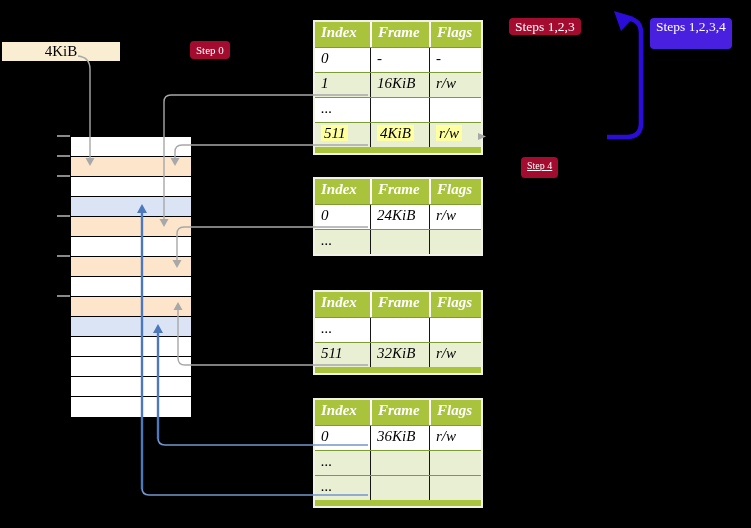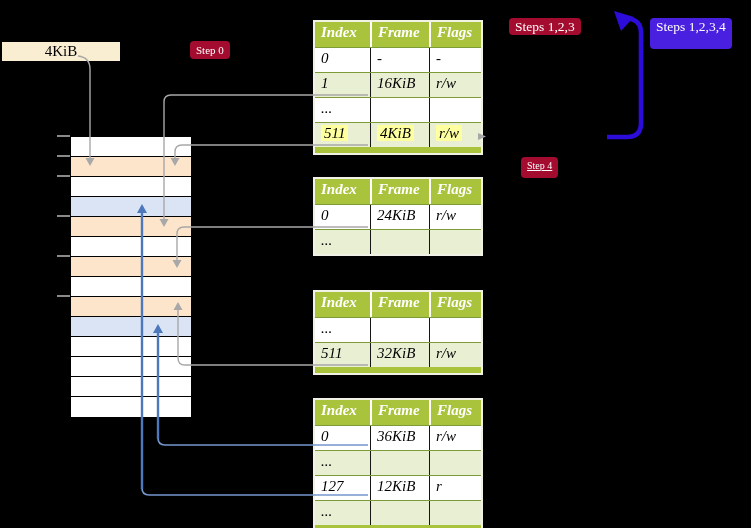--- a/index.html
+++ b/index.html
@@ -163,25 +163,20 @@
       <div class="prow body">
         <div class="pcell c0">0</div>
         <div class="pcell c1">36KiB</div>
         <div class="pcell c2">r/w</div>
       </div>
       <div class="prow body shaded">
         <div class="pcell c0">...</div>
         <div class="pcell c1"></div>
         <div class="pcell c2"></div>
       </div>
-      <div class="prow body">
-        <div class="pcell c0">127</div>
-        <div class="pcell c1">12KiB</div>
-        <div class="pcell c2">r</div>
-      </div>
       <div class="prow body shaded">
         <div class="pcell c0">...</div>
         <div class="pcell c1"></div>
         <div class="pcell c2"></div>
       </div>
       <div class="pstrip"></div>
     </div>
   </div>
 
 <svg id="overlay" width="751" height="528" viewBox="0 0 751 528">

